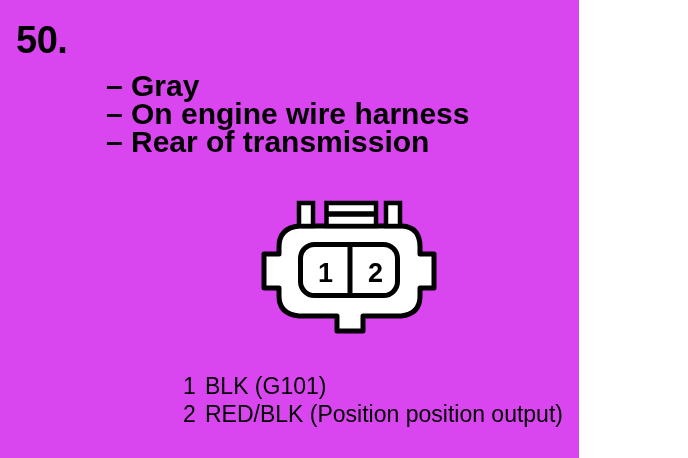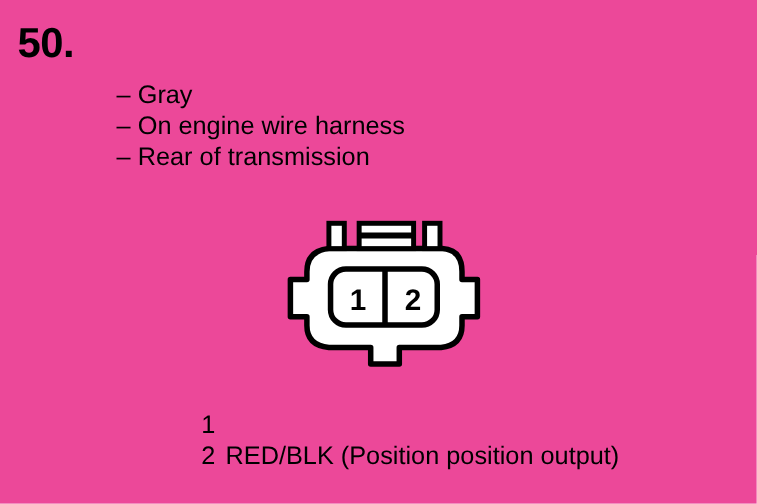--- a/index.html
+++ b/index.html
@@ -2,23 +2,23 @@
 <html><head>
 <meta charset="utf-8">
 <style>
   html, body {
     margin: 0;
     padding: 0;
     background: #ffffff;
   }
   .page {
     position: relative;
-    width: 688px;
+    width: 579px;
     height: 458px;
-    background: #ec4899;
+    background: #d946ef;
     color: #000000;
     font-family: "Liberation Sans", sans-serif;
     overflow: hidden;
   }
   .heading {
     position: absolute;
     left: 16px;
     top: 21px;
     display: flex;
     font-weight: bold;
@@ -31,23 +31,24 @@
     width: 88px;
     flex: 0 0 auto;
   }
   .details {
     position: absolute;
     left: 106px;
     top: 72px;
     margin: 0;
     padding: 0;
     list-style: none;
-    font-size: 23px;
+    font-size: 30px;
     line-height: 28px;
     white-space: nowrap;
+    font-weight: bold;
   }
   .connector-svg {
     position: absolute;
     left: 250px;
     top: 190px;
   }
   .connector-svg text {
     font-family: "Liberation Sans", sans-serif;
     font-weight: bold;
     font-size: 27px;
@@ -98,20 +99,21 @@
     <rect x="50.5" y="54.5" width="97" height="51" rx="14" fill="#ffffff" stroke="#000000" stroke-width="5"></rect>
     <line x1="100" y1="56" x2="100" y2="104" stroke="#000000" stroke-width="5"></line>
 
     <text x="75.5" y="92" text-anchor="middle">1</text>
     <text x="125.5" y="92" text-anchor="middle">2</text>
   </svg>
 
   <div class="pinout">
     <div class="pinout-row">
       <span class="pinout-pin">1</span>
+      <span class="pinout-wire">BLK (G101)</span>
     </div>
     <div class="pinout-row">
       <span class="pinout-pin">2</span>
       <span class="pinout-wire">RED/BLK (Position position output)</span>
     </div>
   </div>
 
 </div>
 
 </body></html>

